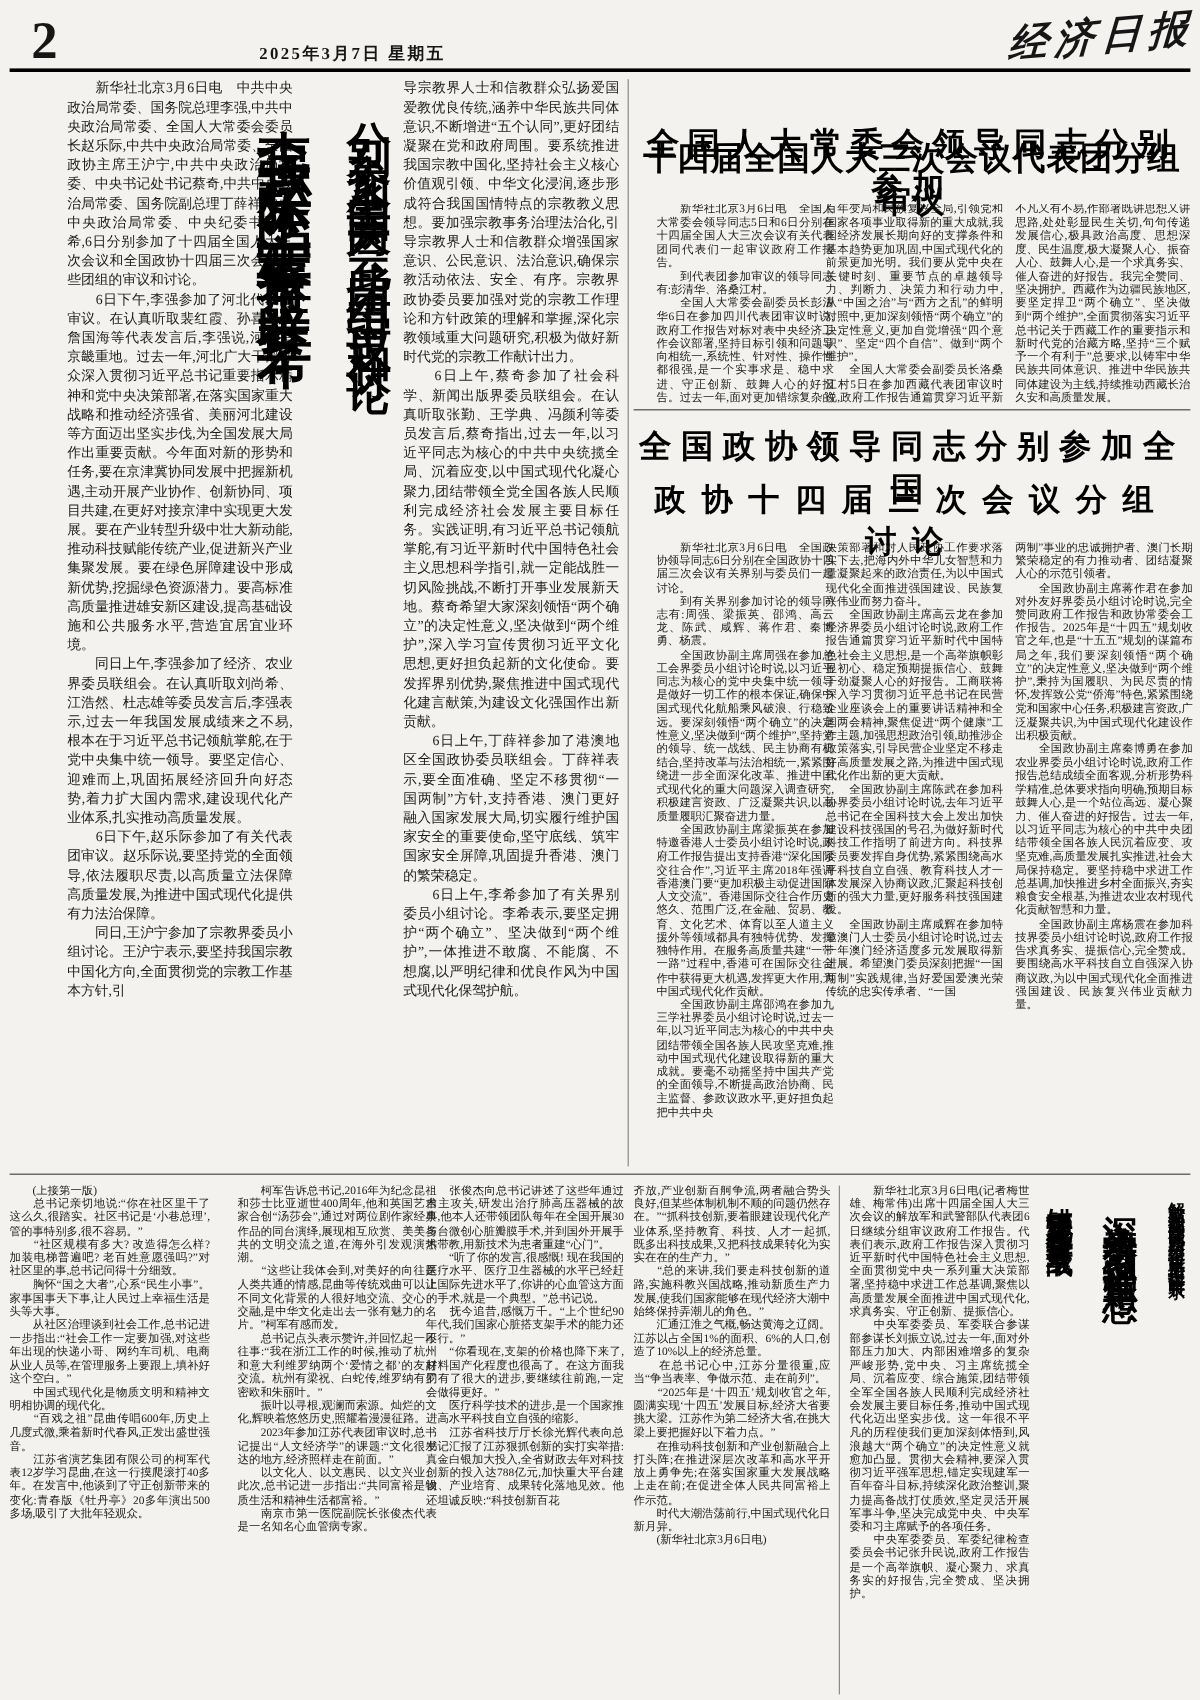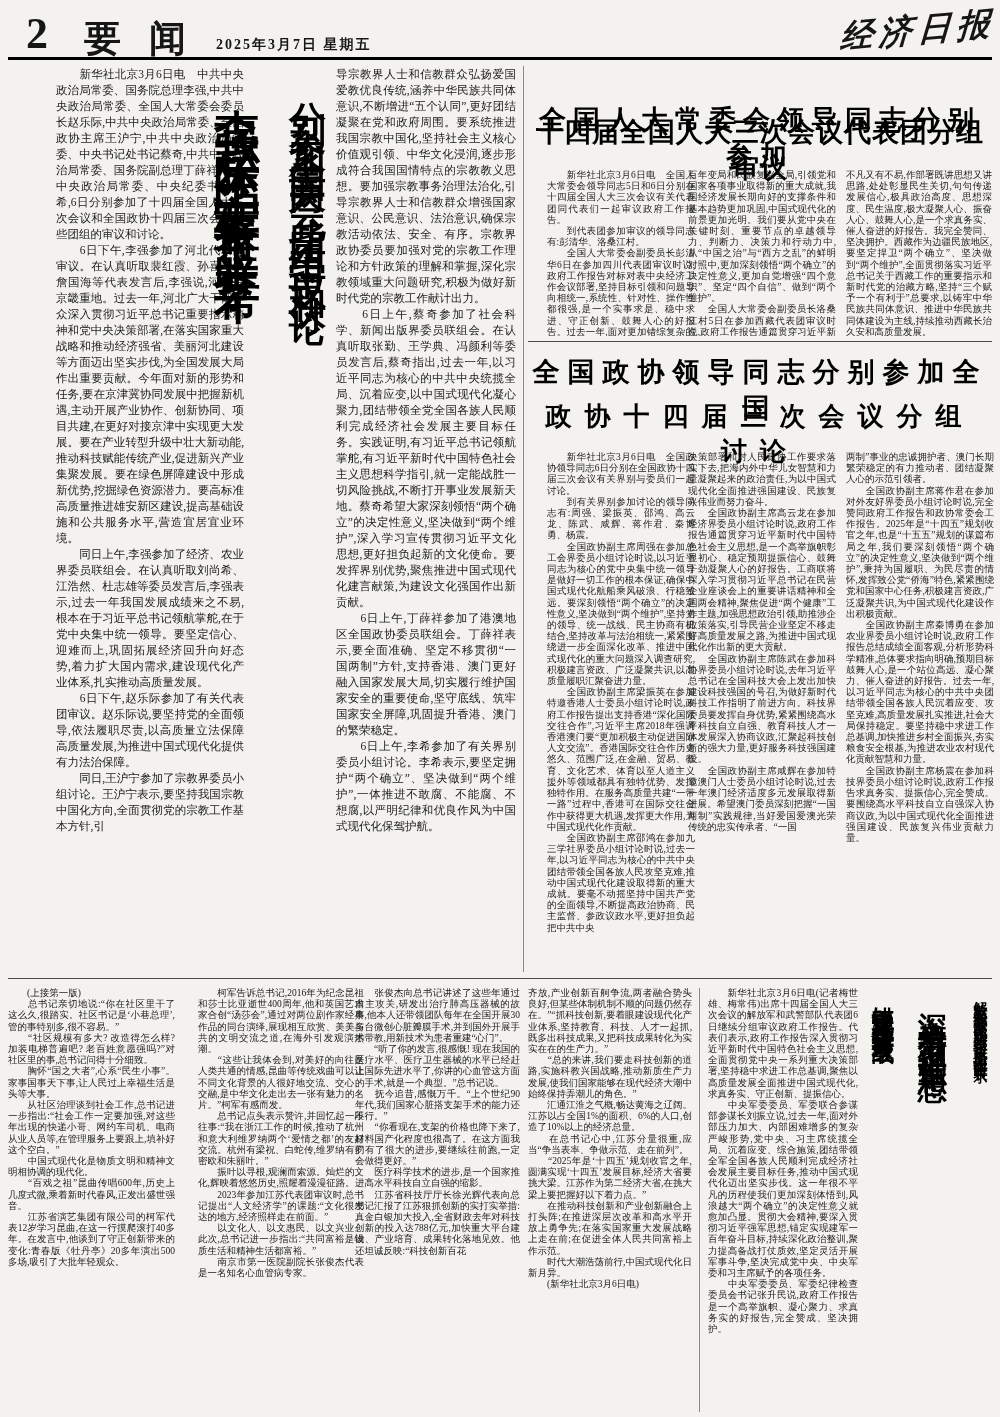--- a/index.html
+++ b/index.html
@@ -46,21 +46,20 @@
   .mil-eyebrow{left:964px;top:990px;width:26px;height:420px;font-size:14px;letter-spacing:3px;font-weight:700;}
   .mil-h1{left:901px;top:990px;width:52px;height:420px;font-size:29px;letter-spacing:5px;}
   .mil-h2{left:860px;top:990px;width:38px;height:420px;font-size:22px;letter-spacing:2px;}
 </style>
 </head>
 <body>
 
 <div id="paper">
 
   <div class="abs pagenum">2</div>
-  <div class="abs section">要闻</div>
   <div class="abs pdate">2025年3月7日  星期五</div>
   <div class="abs masthead">经济日报</div>
   <div class="abs hr-header"></div>
 
   <div>
     <div class="abs col col-lead lead-c1">　　新华社北京3月6日电　中共中央政治局常委、国务院总理李强,中共中央政治局常委、全国人大常委会委员长赵乐际,中共中央政治局常委、全国政协主席王沪宁,中共中央政治局常委、中央书记处书记蔡奇,中共中央政治局常委、国务院副总理丁薛祥,中共中央政治局常委、中央纪委书记李希,6日分别参加了十四届全国人大三次会议和全国政协十四届三次会议一些团组的审议和讨论。
 　　6日下午,李强参加了河北代表团审议。在认真听取裴红霞、孙喜玲、詹国海等代表发言后,李强说,河北是京畿重地。过去一年,河北广大干部群众深入贯彻习近平总书记重要指示精神和党中央决策部署,在落实国家重大战略和推动经济强省、美丽河北建设等方面迈出坚实步伐,为全国发展大局作出重要贡献。今年面对新的形势和任务,要在京津冀协同发展中把握新机遇,主动开展产业协作、创新协同、项目共建,在更好对接京津中实现更大发展。要在产业转型升级中壮大新动能,推动科技赋能传统产业,促进新兴产业集聚发展。要在绿色屏障建设中形成新优势,挖掘绿色资源潜力。要高标准高质量推进雄安新区建设,提高基础设施和公共服务水平,营造宜居宜业环境。
 　　同日上午,李强参加了经济、农业界委员联组会。在认真听取刘尚希、江浩然、杜志雄等委员发言后,李强表示,过去一年我国发展成绩来之不易,根本在于习近平总书记领航掌舵,在于党中央集中统一领导。要坚定信心、迎难而上,巩固拓展经济回升向好态势,着力扩大国内需求,建设现代化产业体系,扎实推动高质量发展。
 　　6日下午,赵乐际参加了有关代表团审议。赵乐际说,要坚持党的全面领导,依法履职尽责,以高质量立法保障高质量发展,为推进中国式现代化提供有力法治保障。
 　　同日,王沪宁参加了宗教界委员小组讨论。王沪宁表示,要坚持我国宗教中国化方向,全面贯彻党的宗教工作基本方针,引</div>

